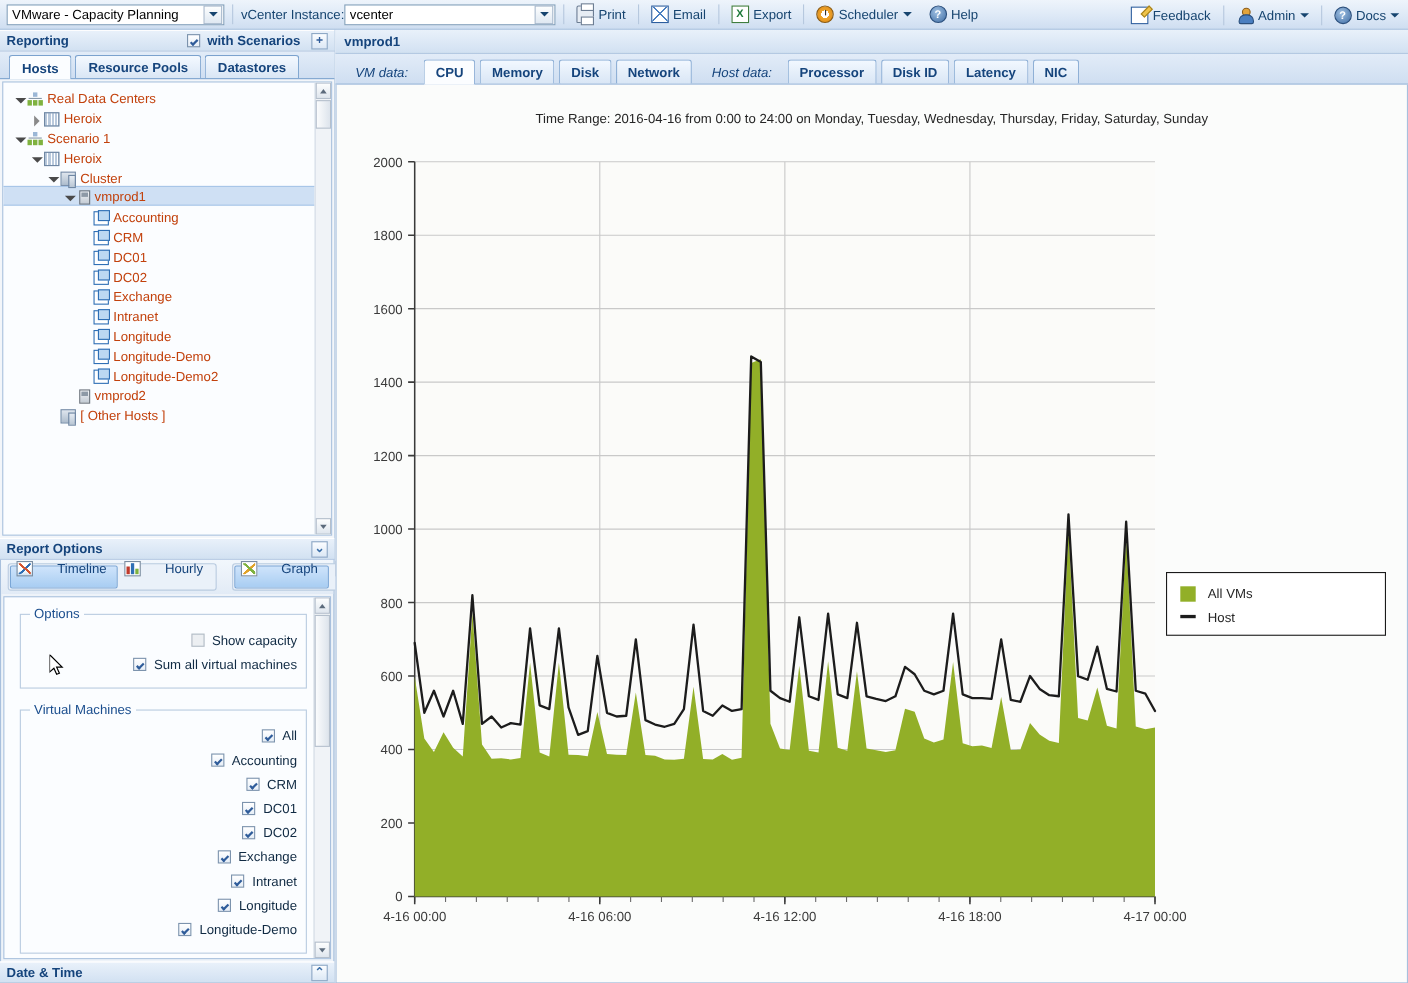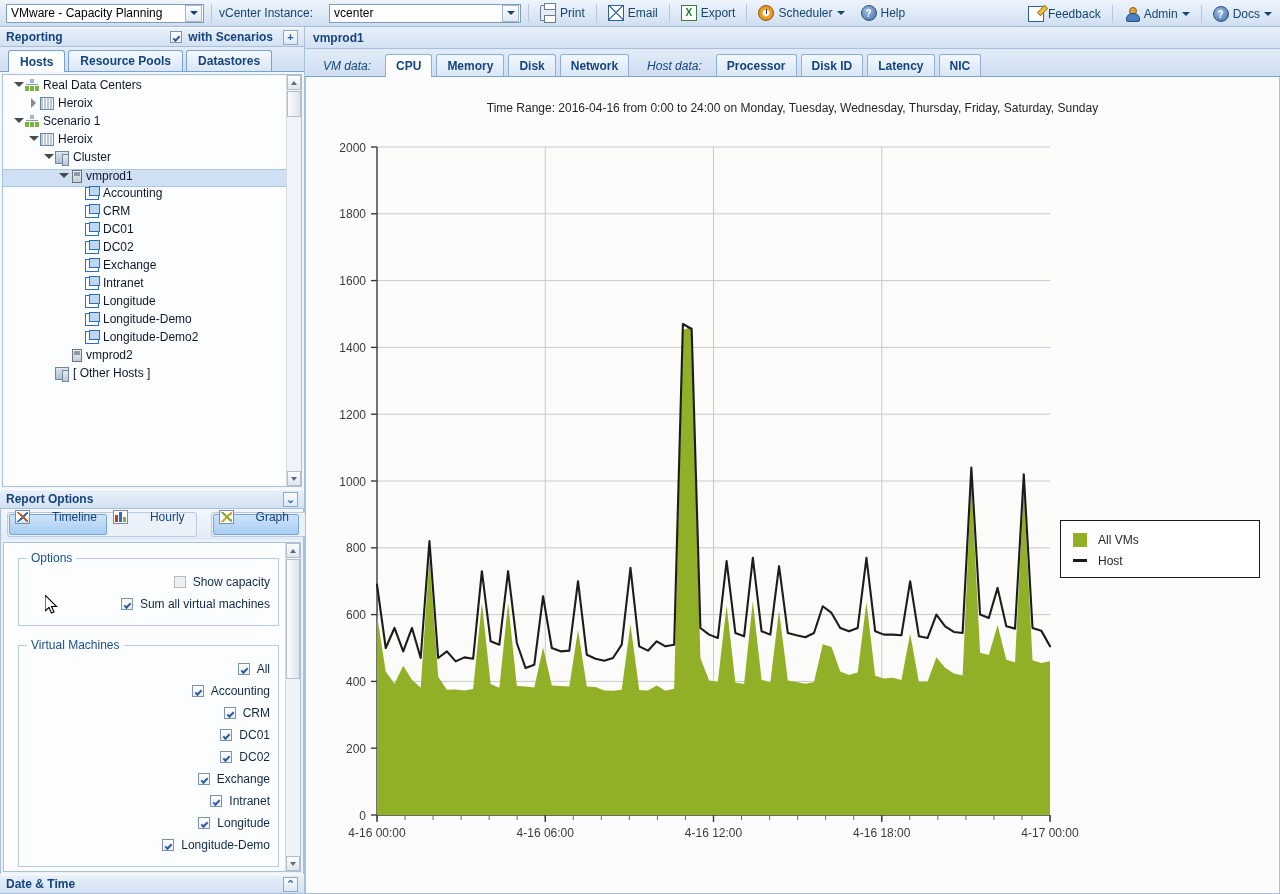--- a/index.html
+++ b/index.html
@@ -26,21 +26,21 @@
   .combo .txt { flex:1; white-space:nowrap; overflow:hidden; }
   .combo .arrowbtn {
     width:17px; height:17px; margin:0 1px 0 2px;
     background:linear-gradient(to bottom,#fdfefe,#dfe8f2);
     border:1px solid #a7b8cc; display:flex; align-items:center; justify-content:center;
   }
   .caret-dn { width:0;height:0;border-left:4px solid transparent;border-right:4px solid transparent;border-top:4px solid #16446f; }
   .tb-sep { width:1px; height:18px; background:#b6c8de; margin:0 7px; }
   .tb-item { display:flex; align-items:center; gap:4px; height:22px; padding:0 4px; cursor:default; white-space:nowrap; color:#16446f; }
   .tb-label { font-size:12px; }
-  .tb-cap { font-size:12px; color:#16446f; margin-right:16px; }
+  .tb-cap { font-size:12px; color:#16446f; margin-right:0; }
   .ico { display:inline-block; width:16px; height:16px; position:relative; flex:none; }
 
   
   .ico-print { background:#e7edf4; border:1px solid #6c7d93; border-radius:2px 2px 1px 1px; }
   .ico-print:before { content:""; position:absolute; left:3px; top:-3px; width:10px; height:5px; background:#fff; border:1px solid #6c7d93; }
   .ico-print:after  { content:""; position:absolute; left:3px; bottom:-3px; width:10px; height:6px; background:#fff; border:1px solid #6c7d93; }
   .ico-mail { background:#fff; border:1px solid #2d5e9e; }
   .ico-mail:before { content:""; position:absolute; left:0; top:0; width:100%; height:100%;
     background:linear-gradient(to bottom right,transparent 44%, #4a7fc1 45%, #4a7fc1 50%, transparent 51%),
                linear-gradient(to bottom left,transparent 44%, #4a7fc1 45%, #4a7fc1 50%, transparent 51%); }
@@ -78,21 +78,21 @@
   
   .tabstrip { height:25px; background:linear-gradient(to bottom,#e2ecf8,#cfdef1); border-bottom:1px solid #7ba2ce; display:flex; align-items:flex-end; padding-left:8px; gap:3px; }
   .tab { height:21px; padding:0 11px; display:flex; align-items:center; font-size:12px; font-weight:bold; color:#15447c;
          background:linear-gradient(to bottom,#f4f9ff,#d9e6f5); border:1px solid #7ba2ce; border-bottom:none;
          border-radius:3px 3px 0 0; }
   .tab.active { background:#fbfdff; color:#15447c; position:relative; top:1px; height:22px; }
 
   
   #tree-wrap { flex:1; background:#fbfdff; border:1px solid #a8c0dd; margin:2px 2px 0 2px; position:relative; overflow:hidden; }
   #tree { position:absolute; inset:0 15px 0 0; padding:4px 0 0 6px; }
-  .tnode { height:18px; display:flex; align-items:flex-start; font-size:12px; color:#0f172a; white-space:nowrap; }
+  .tnode { height:18px; display:flex; align-items:flex-end; font-size:12px; color:#c2410c; white-space:nowrap; }
   .tnode.sel { background:#cfe0f4; border-top:1px solid #a8c6e8; border-bottom:1px solid #a8c6e8; margin-left:-6px; padding-left:6px; }
   .twist { width:11px; height:11px; flex:none; display:flex; align-items:center; justify-content:center; margin-right:1px; }
   .twist.open:after { content:""; width:0;height:0;border-left:5px solid transparent;border-right:5px solid transparent;border-top:5px solid #4a4a4a; }
   .twist.closed:after { content:""; width:0;height:0;border-top:5px solid transparent;border-bottom:5px solid transparent;border-left:5px solid #8a8a8a; }
   .t-ico { width:14px; height:13px; flex:none; margin-right:4px; position:relative; }
   .ic-dc { background:
       linear-gradient(#7fb23f,#7fb23f) 0 7px/4px 5px no-repeat,
       linear-gradient(#7fb23f,#7fb23f) 5px 7px/4px 5px no-repeat,
       linear-gradient(#7fb23f,#7fb23f) 10px 7px/4px 5px no-repeat,
       linear-gradient(#9bb7d6,#9bb7d6) 5px 0/4px 4px no-repeat,

